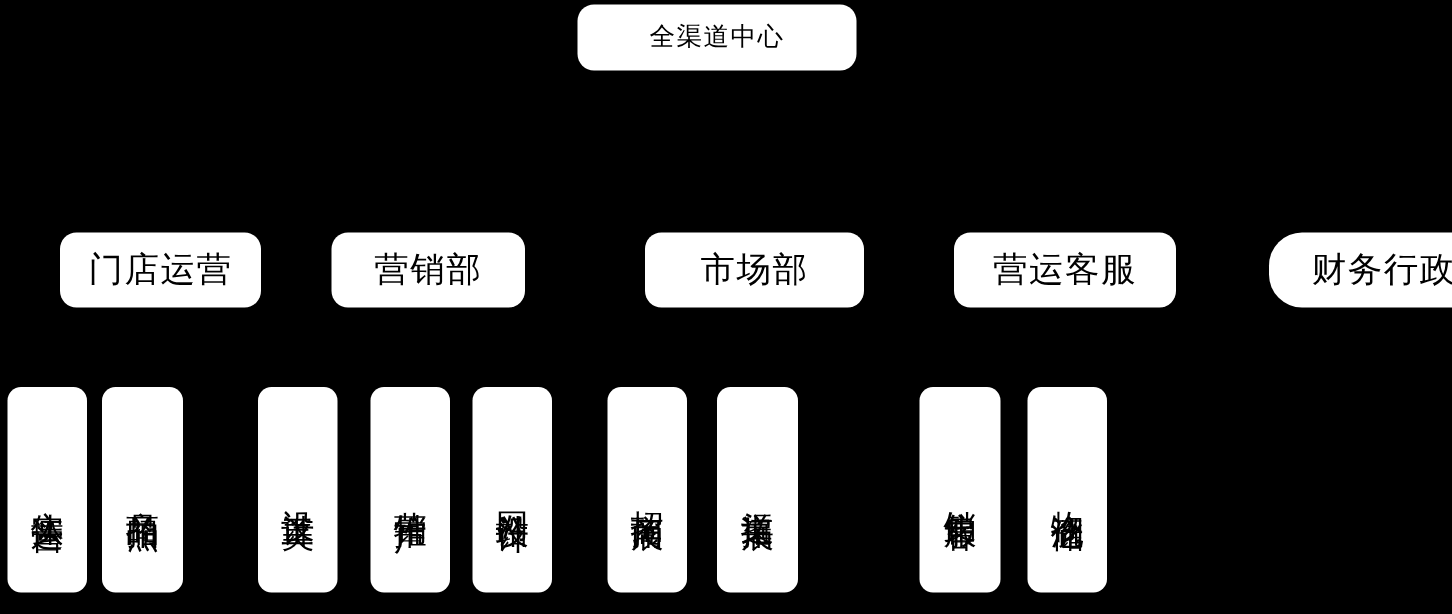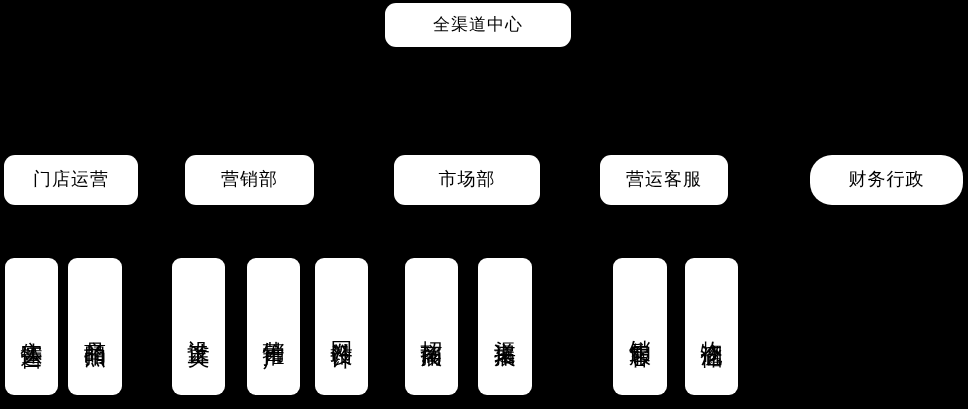--- a/index.html
+++ b/index.html
@@ -27,23 +27,24 @@
     text-align: center;
     line-height: 1.18;
     user-select: none;
   }
   .node-root {
     font-size: 17px;
     letter-spacing: 1px;
     border-radius: 11px;
   }
   .node-dept {
-    font-size: 18px;
+    font-size: 23px;
     letter-spacing: 1px;
     border-radius: 11px;
+    margin-left: 36px;
   }
   .node-team {
     font-size: 22px;
     border-radius: 9px;
     writing-mode: vertical-rl;
     text-orientation: upright;
     letter-spacing: 2px;
     padding-top: 6px;
     padding-bottom: 6px;
   }
@@ -86,21 +87,21 @@
   <div class="connector conn-v" style="left:673px; top:205px; height:22px;"></div>
   <div class="connector conn-h" style="left:640px; top:227px; width:72px;"></div>
   <div class="connector conn-v" style="left:640px; top:227px; height:31px;"></div>
   <div class="connector conn-v" style="left:712px; top:227px; height:31px;"></div>
 
   <div class="node node-root" style="left:385px; top:3px; width:186px; height:44px;">全渠道中心</div>
 
   <div class="node node-dept" style="left:4px; top:155px; width:134px; height:50px;">门店运营</div>
   <div class="node node-dept" style="left:185px; top:155px; width:129px; height:50px;">营销部</div>
   <div class="node node-dept" style="left:394px; top:155px; width:146px; height:50px;">市场部</div>
-  <div class="node node-dept" style="left:600px; top:155px; width:128px; height:50px;">营运客服</div>
+  <div class="node node-dept" style="left:600px; top:155px; width:148px; height:50px;">营运客服</div>
   <div class="node node-dept" style="left:810px; top:155px; width:153px; height:50px;border-radius:22px;">财务行政</div>
 
   <div class="node node-team" style="left:5px; top:258px; width:53px; height:137px;">实体运营</div>
   <div class="node node-team" style="left:68px; top:258px; width:54px; height:137px;">商品拍照</div>
   <div class="node node-team" style="left:172px; top:258px; width:53px; height:137px;">设计美工</div>
   <div class="node node-team" style="left:247px; top:258px; width:53px; height:137px;">营销推广</div>
   <div class="node node-team" style="left:315px; top:258px; width:53px; height:137px;">网站设计</div>
   <div class="node node-team" style="left:405px; top:258px; width:53px; height:137px;">招商拓展</div>
   <div class="node node-team" style="left:478px; top:258px; width:54px; height:137px;">渠道拓展</div>
   <div class="node node-team" style="left:613px; top:258px; width:54px; height:137px;">销售客服</div>

